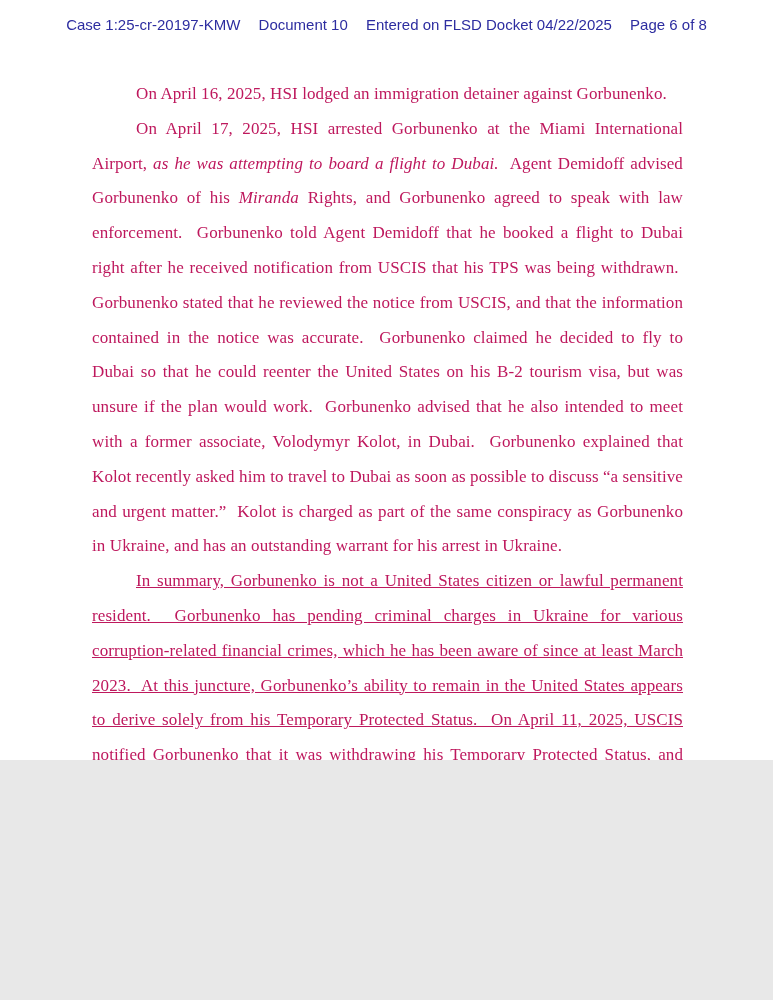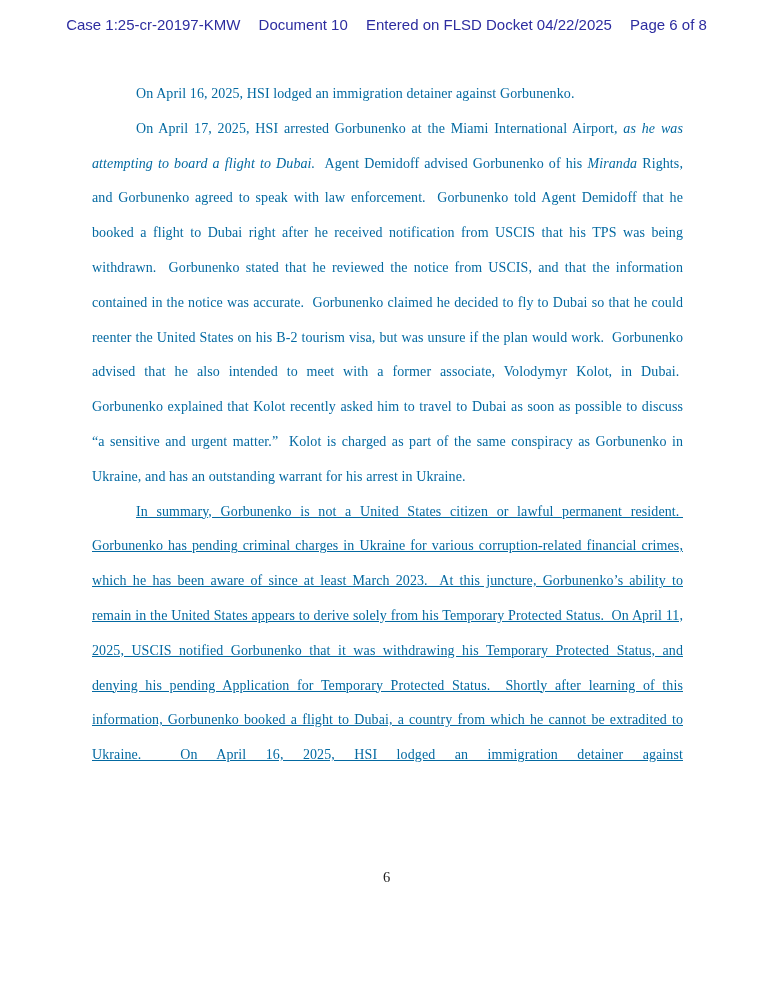--- a/index.html
+++ b/index.html
@@ -3,21 +3,21 @@
 <meta charset="utf-8">
 <style>
   html, body {
     margin: 0;
     padding: 0;
     background: #e8e8e8;
   }
   .page {
     position: relative;
     width: 773px;
-    height: 1000px;
+    height: 760px;
     background: #ffffff;
     overflow: hidden;
     font-family: "Liberation Serif", serif;
   }
   .docket-header {
     position: absolute;
     top: 15px;
     left: 0;
     width: 100%;
     text-align: center;
@@ -28,22 +28,22 @@
     white-space: nowrap;
   }
   .docket-header span {
     margin: 0 7px;
   }
   .body-text {
     position: absolute;
     top: 77px;
     left: 92px;
     width: 591px;
-    color: #0369a1;
-    font-size: 14px;
+    color: #be185d;
+    font-size: 17px;
   }
   .body-text p {
     margin: 0;
     text-indent: 44px;
     text-align: justify;
     line-height: 34.8px;
     letter-spacing: 0.1px;
   }
   .body-text p.continues {
     text-align-last: justify;

